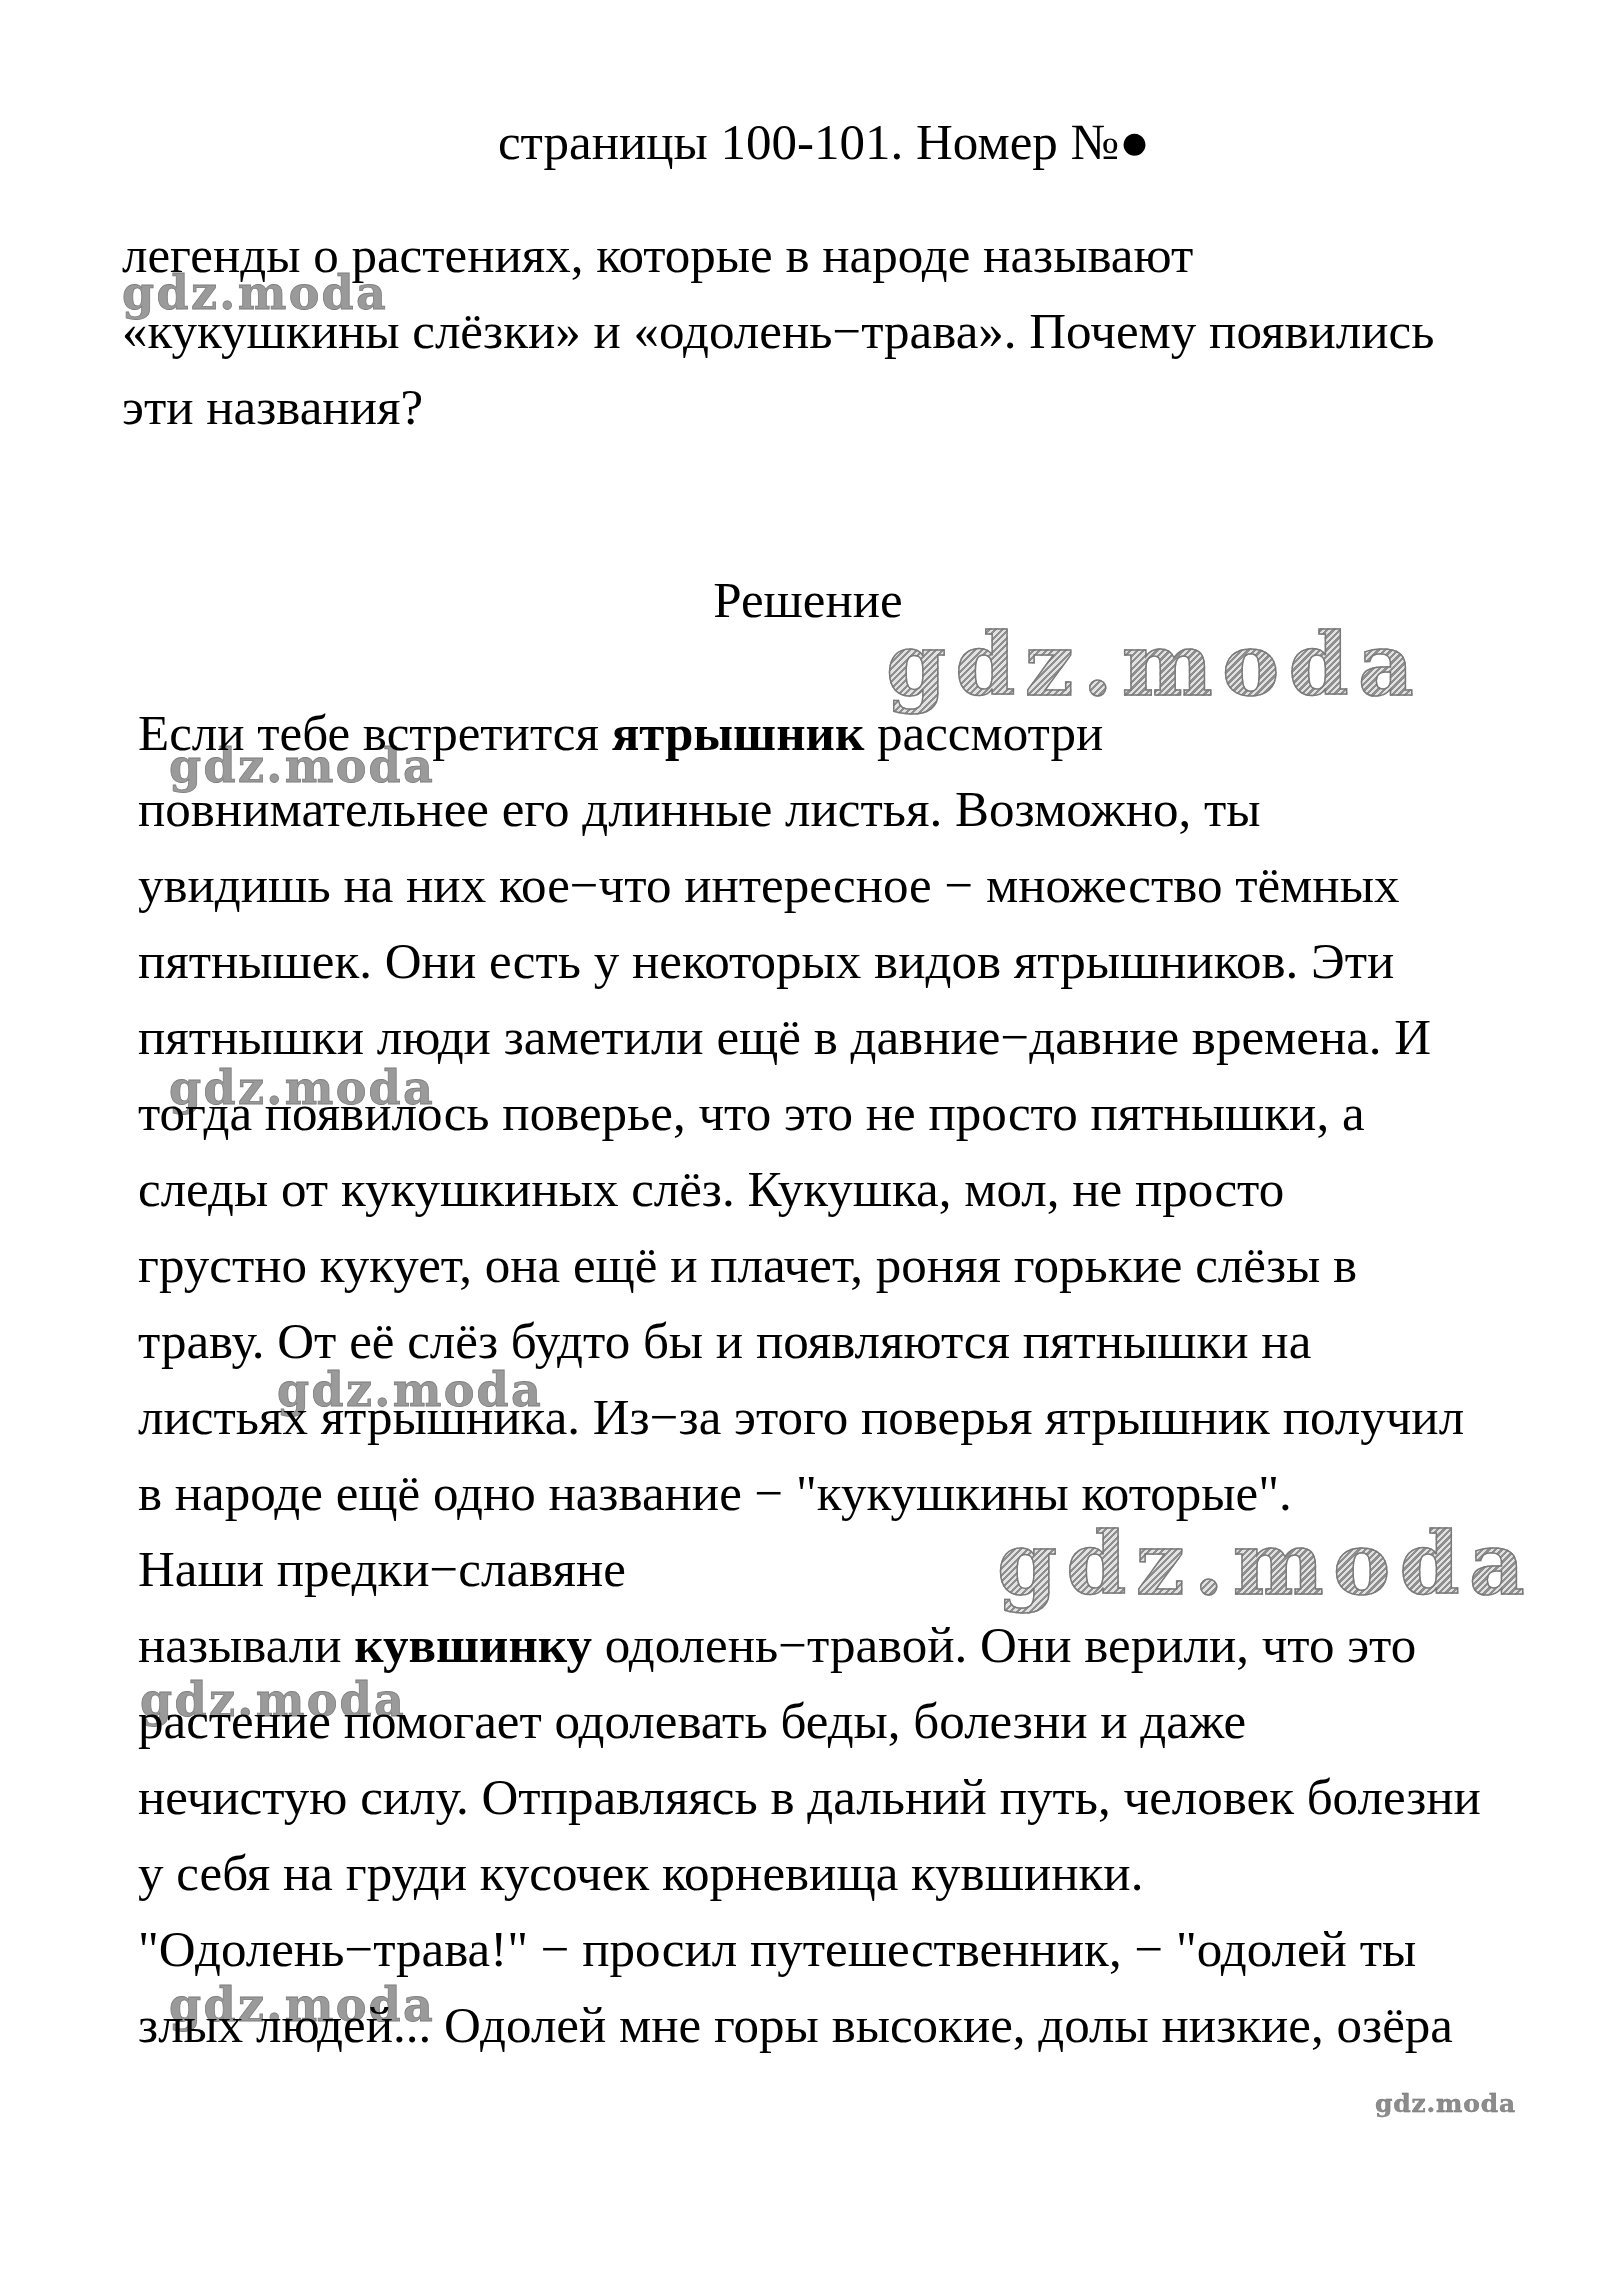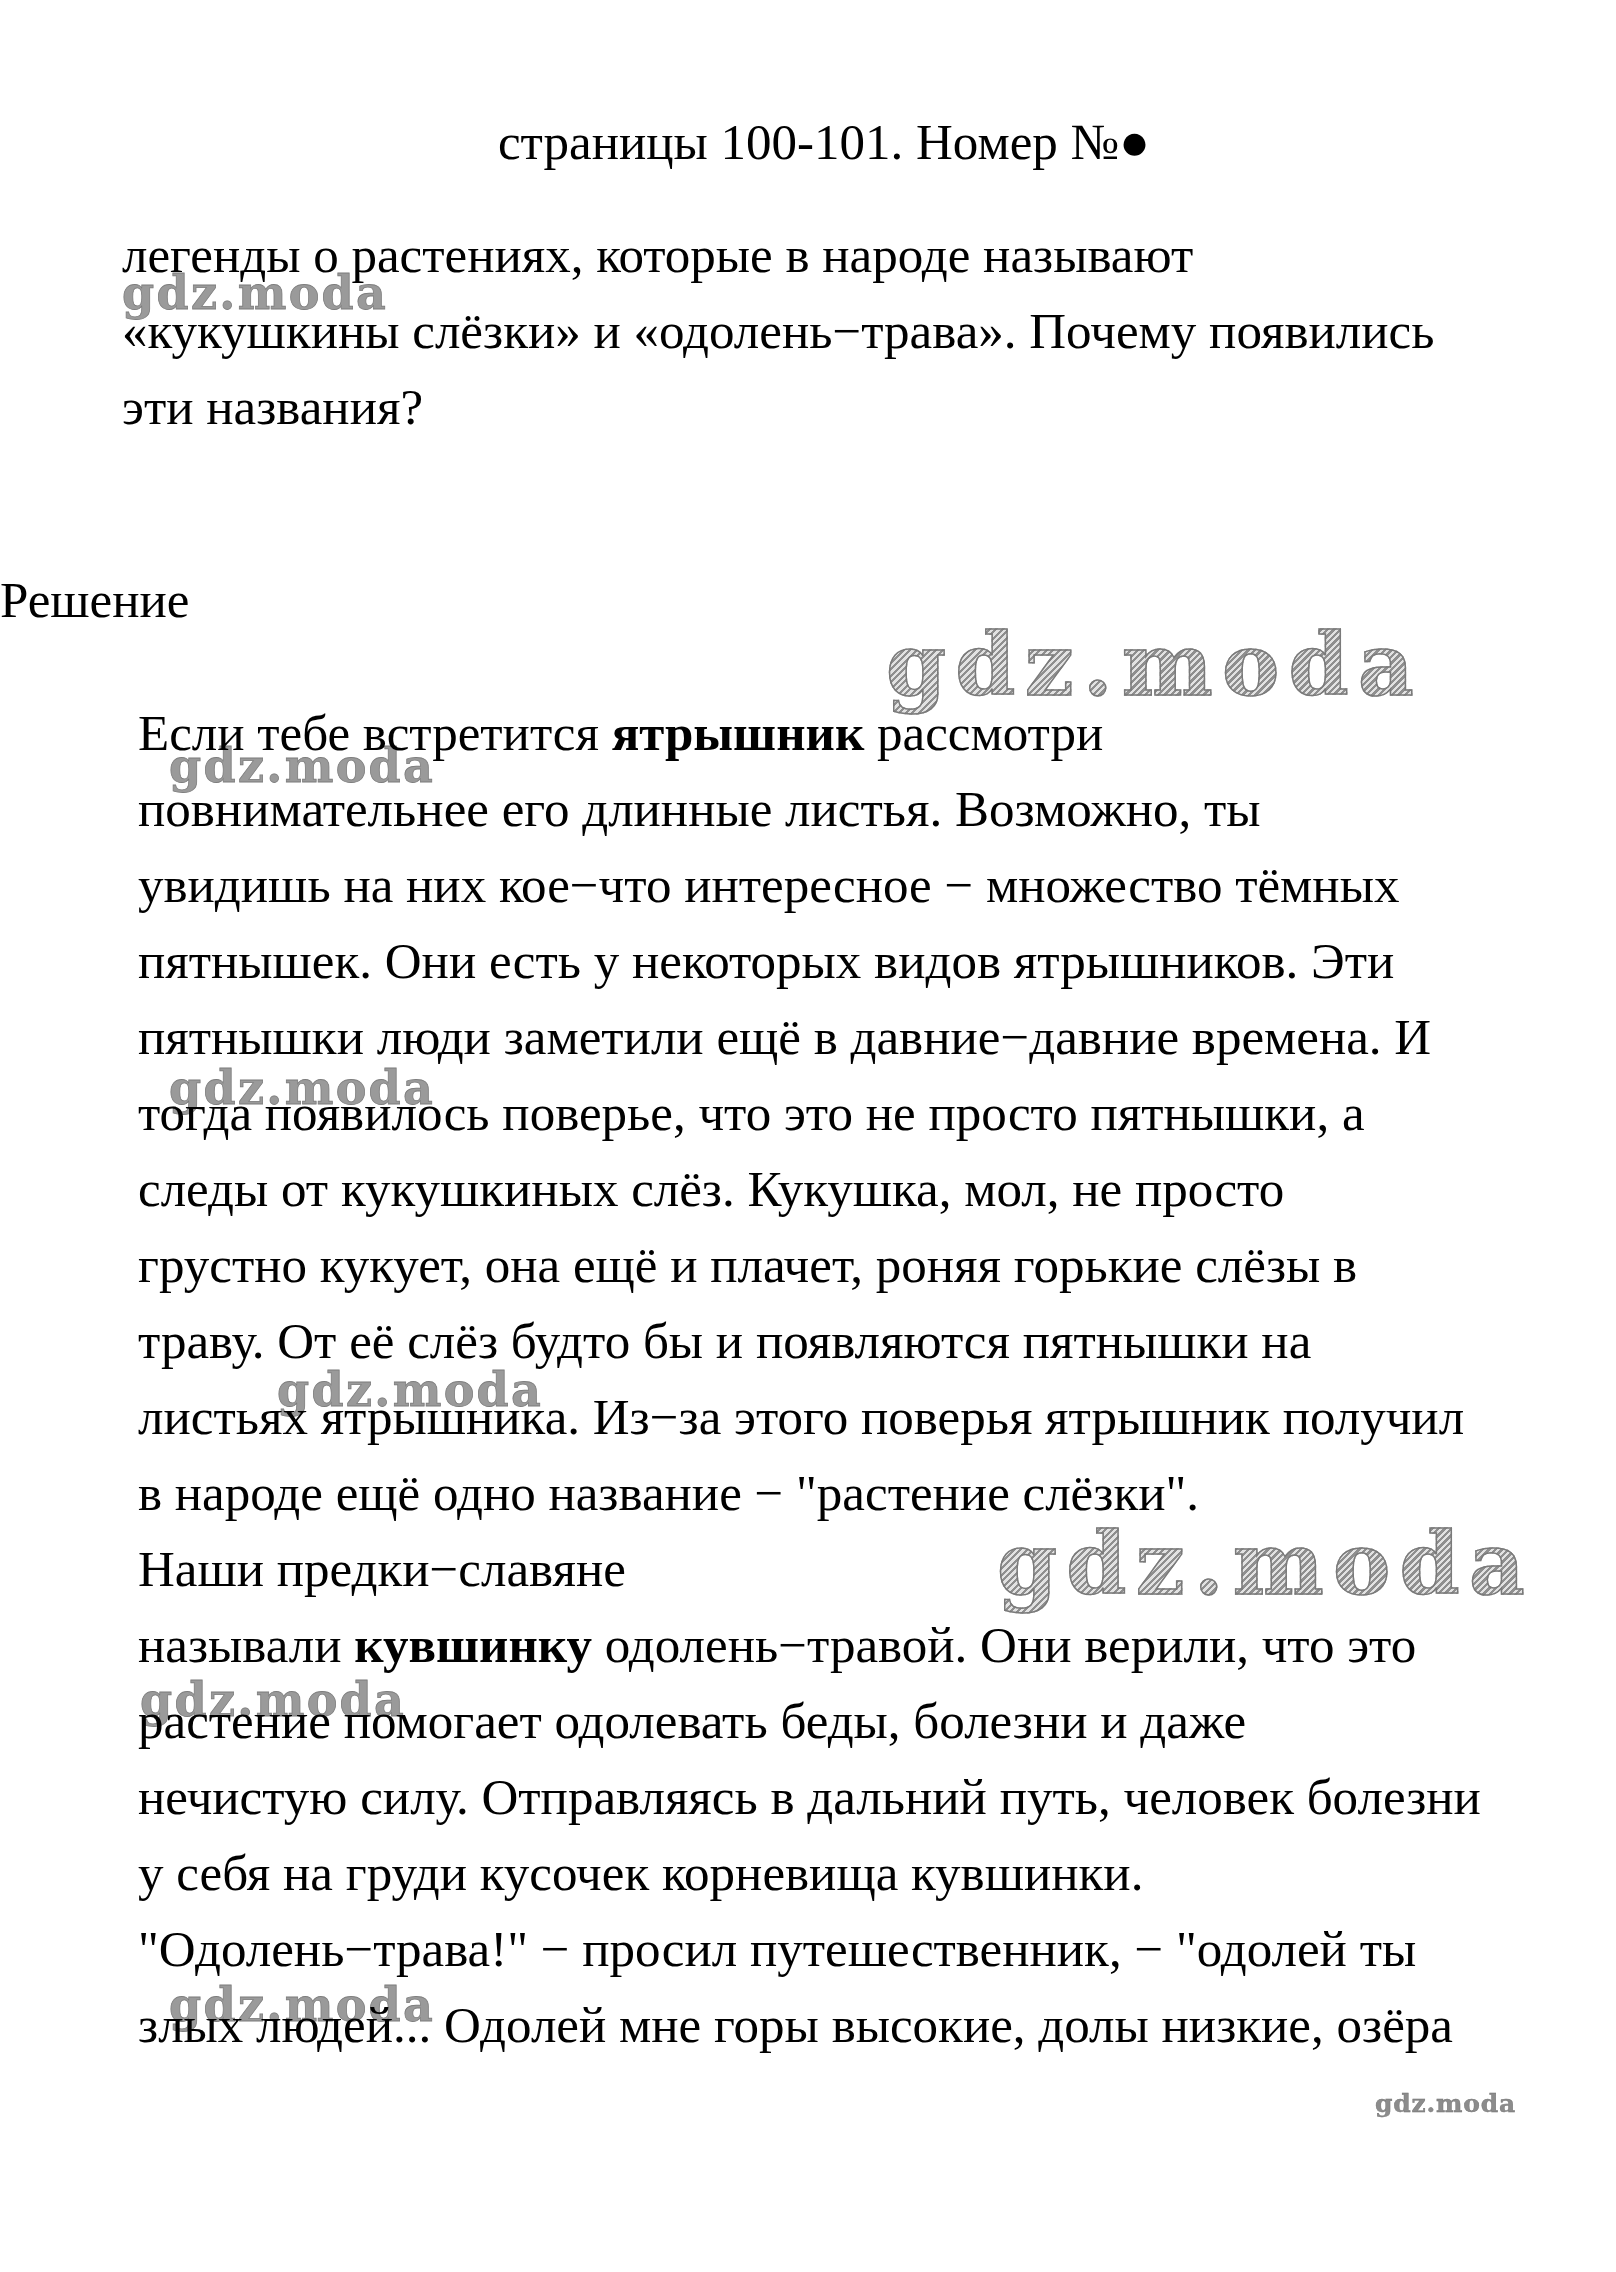--- a/index.html
+++ b/index.html
@@ -29,21 +29,21 @@
     position: absolute;
     top: 217px; left: 122px;
     font-size: 51px;
     line-height: 76px;
     z-index: 2;
   }
   .solution-heading {
     position: absolute;
     top: 571px; left: 0;
     width: 100%;
-    text-align: left;
+    text-align: center;
     font-size: 51px;
     font-weight: 400;
     margin: 0;
     z-index: 2;
   }
   .solution-body {
     position: absolute;
     top: 695px; left: 122px;
     font-size: 51px;
     line-height: 76px;
@@ -113,21 +113,21 @@
         <div class="line"><span>Если тебе встретится </span><b>ятрышник</b><span> рассмотри</span></div>
         <div class="line"><span>повнимательнее его длинные листья. Возможно, ты</span></div>
         <div class="line"><span>увидишь на них кое−что интересное − множество тёмных</span></div>
         <div class="line"><span>пятнышек. Они есть у некоторых видов ятрышников. Эти</span></div>
         <div class="line"><span>пятнышки люди заметили ещё в давние−давние времена. И</span></div>
         <div class="line"><span>тогда появилось поверье, что это не просто пятнышки, а</span></div>
         <div class="line"><span>следы от кукушкиных слёз. Кукушка, мол, не просто</span></div>
         <div class="line"><span>грустно кукует, она ещё и плачет, роняя горькие слёзы в</span></div>
         <div class="line"><span>траву. От её слёз будто бы и появляются пятнышки на</span></div>
         <div class="line"><span>листьях ятрышника. Из−за этого поверья ятрышник получил</span></div>
-        <div class="line"><span>в народе ещё одно название − "растение слёзки".</span></div>
+        <div class="line"><span>в народе ещё одно название − "кукушкины которые".</span></div>
       </div>
       <div class="para">
         <div class="line"><span>Наши предки−славяне</span></div>
         <div class="line"><span>называли </span><b>кувшинку</b><span> одолень−травой. Они верили, что это</span></div>
         <div class="line"><span>растение помогает одолевать беды, болезни и даже</span></div>
         <div class="line"><span>нечистую силу. Отправляясь в дальний путь, человек болезни</span></div>
         <div class="line"><span>у себя на груди кусочек корневища кувшинки.</span></div>
         <div class="line"><span>"Одолень−трава!" − просил путешественник, − "одолей ты</span></div>
         <div class="line"><span>злых людей... Одолей мне горы высокие, долы низкие, озёра</span></div>
       </div>

